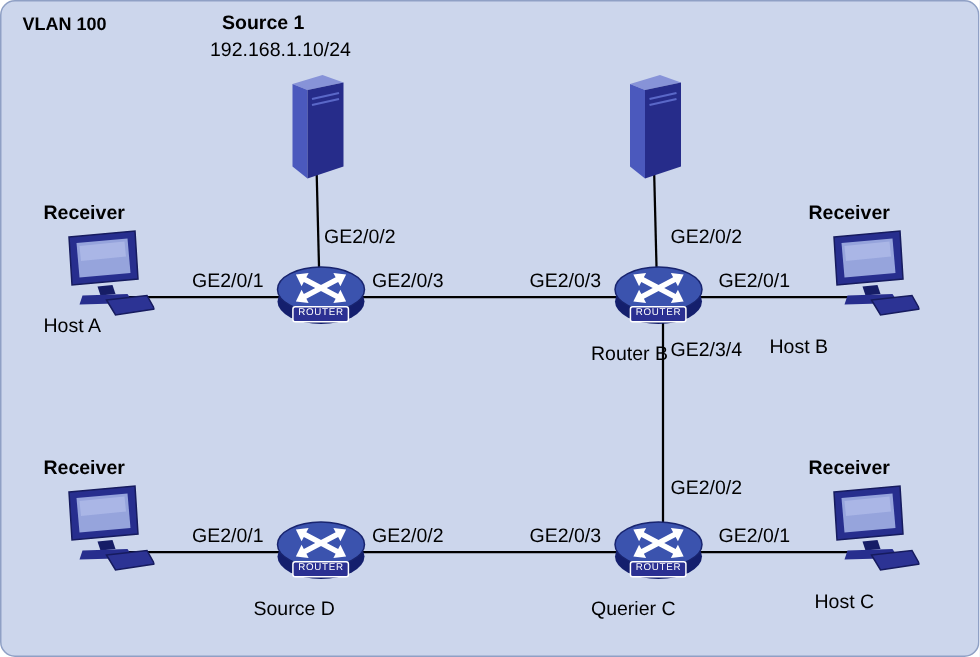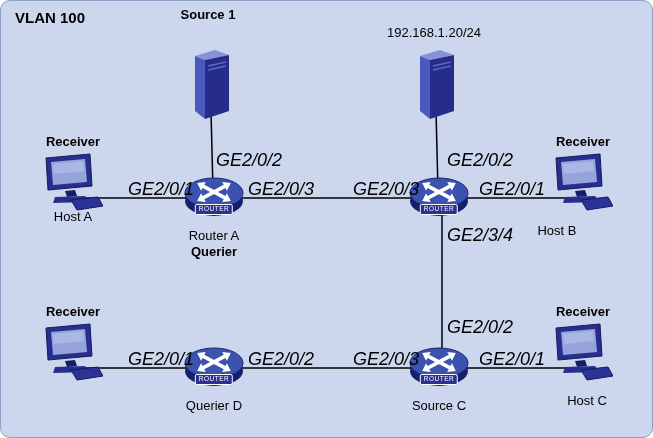--- a/index.html
+++ b/index.html
@@ -2,24 +2,24 @@
 <html><head>
 <meta charset="utf-8">
 <style>
   html,body{margin:0;padding:0;background:#fff;}
   #canvas{
     position:relative;width:651px;height:436px;
     background:#ccd6ec;border:1px solid #8fa0c5;border-radius:10px;
     overflow:hidden;font-family:"Liberation Sans",sans-serif;color:#000;
   }
   .wires{position:absolute;left:0;top:0;}
-  .label{position:absolute;font-size:13px;text-align:center;white-space:nowrap;}
+  .label{position:absolute;font-size:13px;text-align:left;white-space:nowrap;}
   .bold{font-weight:bold;}
-  .iflabel{position:absolute;font-size:18px;white-space:nowrap;font-style:italic;}
-  .vlan{position:absolute;left:14px;top:8px;font-size:15px;font-weight:bold;}
+  .iflabel{position:absolute;font-size:13px;white-space:nowrap;}
+  .vlan{position:absolute;left:14px;top:8px;font-size:12px;font-weight:bold;}
   .icon{position:absolute;}
   .router{position:absolute;width:62px;height:52px;}
   .rtag{
     position:absolute;left:50%;top:33px;transform:translateX(-50%);
     font-size:6.5px;letter-spacing:.5px;color:#fff;background:#2b3092;
     border:1px solid #fff;border-radius:2px;padding:1px 3px;line-height:1;
     white-space:nowrap;
   }
   .hiddefs{position:absolute;width:0;height:0;overflow:hidden;}
 </style>
@@ -66,25 +66,25 @@
     <line x1="438" y1="197" x2="583" y2="197" stroke="#000" stroke-width="1.5"></line>
     <line x1="441" y1="200" x2="441" y2="365" stroke="#000" stroke-width="1.5"></line>
     <line x1="70" y1="367" x2="213" y2="367" stroke="#000" stroke-width="1.5"></line>
     <line x1="213" y1="367" x2="438" y2="367" stroke="#000" stroke-width="1.5"></line>
     <line x1="438" y1="367" x2="583" y2="367" stroke="#000" stroke-width="1.5"></line>
   </svg>
 
   <div class="vlan">VLAN 100</div>
 
   <div class="label bold" style="left:147px;top:6px;width:120px">Source 1</div>
+  <div class="label" style="left:139px;top:24px;width:136px">192.168.1.10/24</div>
   <svg class="icon" style="left:187px;top:46px" width="48" height="78">
       <use href="#sym-server"></use>
     </svg>
 
-  <div class="label" style="left:365px;top:24px;width:136px">192.168.1.20/24</div>
   <svg class="icon" style="left:412px;top:46px" width="48" height="78">
       <use href="#sym-server"></use>
     </svg>
 
   <div class="label bold" style="left:28px;top:133px;width:88px">Receiver</div>
   <svg class="icon" style="left:40px;top:152px" width="62" height="64">
       <use href="#sym-host"></use>
     </svg>
   <div class="label" style="left:28px;top:208px;width:88px">Host A</div>
 
@@ -104,45 +104,44 @@
       <use href="#sym-host"></use>
     </svg>
   <div class="label" style="left:542px;top:392px;width:88px">Host C</div>
 
   <div class="router" style="left:182px;top:170px">
     <svg width="62" height="52">
         <use href="#sym-router"></use>
       </svg>
     <div class="rtag">ROUTER</div>
   </div>
-  <div class="label" style="left:168px;top:227px;width:90px">Router A</div>
-  <div class="label bold" style="left:168px;top:243px;width:90px">Querier</div>
 
   <div class="router" style="left:407px;top:170px">
     <svg width="62" height="52">
         <use href="#sym-router"></use>
       </svg>
     <div class="rtag">ROUTER</div>
   </div>
+  <div class="label" style="left:393px;top:227px;width:90px">Router B</div>
 
   <div class="router" style="left:182px;top:340px">
     <svg width="62" height="52">
         <use href="#sym-router"></use>
       </svg>
     <div class="rtag">ROUTER</div>
   </div>
-  <div class="label" style="left:168px;top:397px;width:90px">Querier D</div>
+  <div class="label" style="left:168px;top:397px;width:90px">Source D</div>
 
   <div class="router" style="left:407px;top:340px">
     <svg width="62" height="52">
         <use href="#sym-router"></use>
       </svg>
     <div class="rtag">ROUTER</div>
   </div>
-  <div class="label" style="left:393px;top:397px;width:90px">Source C</div>
+  <div class="label" style="left:393px;top:397px;width:90px">Querier C</div>
 
   <div class="iflabel" style="left:127px;top:178px">GE2/0/1</div>
   <div class="iflabel" style="left:215px;top:149px">GE2/0/2</div>
   <div class="iflabel" style="left:247px;top:178px">GE2/0/3</div>
   <div class="iflabel" style="left:352px;top:178px">GE2/0/3</div>
   <div class="iflabel" style="left:446px;top:149px">GE2/0/2</div>
   <div class="iflabel" style="left:478px;top:178px">GE2/0/1</div>
   <div class="iflabel" style="left:446px;top:224px">GE2/3/4</div>
   <div class="iflabel" style="left:446px;top:316px">GE2/0/2</div>
   <div class="iflabel" style="left:127px;top:348px">GE2/0/1</div>

